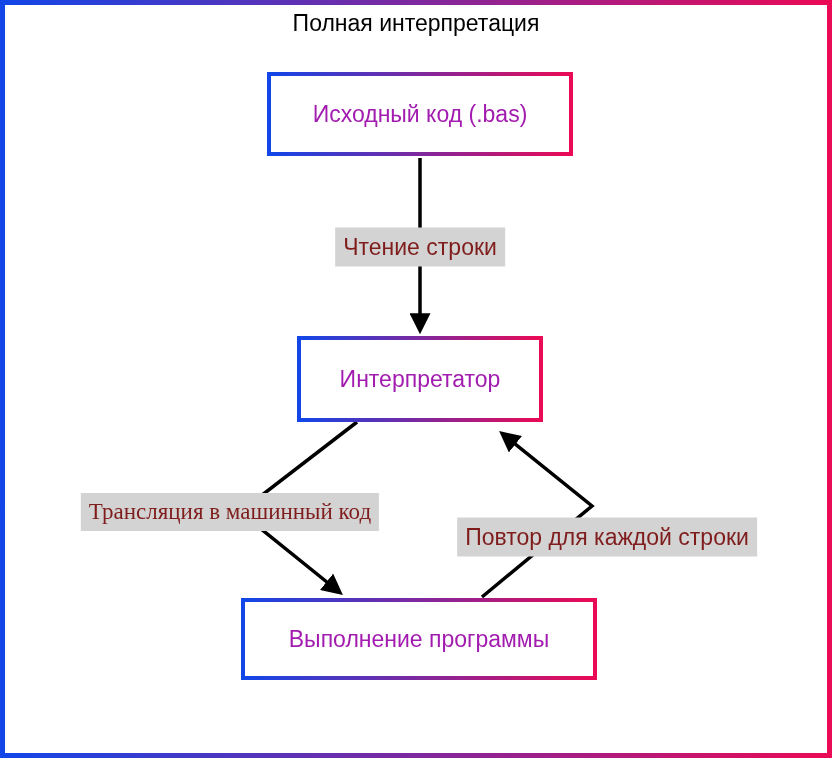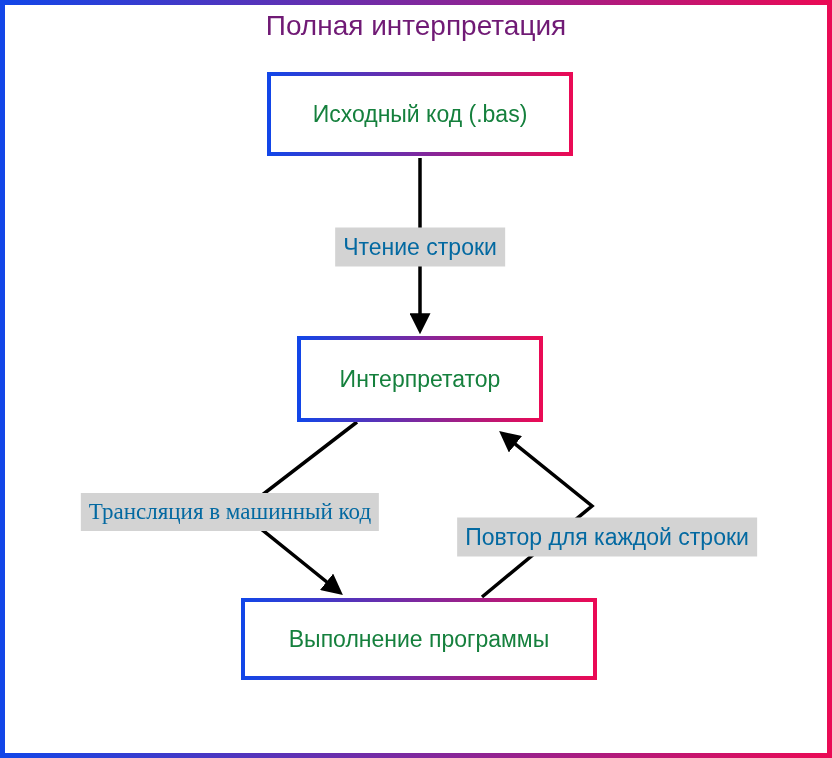--- a/index.html
+++ b/index.html
@@ -21,55 +21,55 @@
     border: 5px solid;
     border-image: linear-gradient(90deg, #1246e8 0%, #ea0a55 100%) 1;
     pointer-events: none;
   }
   .title {
     position: absolute;
     top: 10px;
     left: 0;
     width: 100%;
     text-align: center;
-    font-size: 28px;
-    color: #701a75;
+    font-size: 23px;
+    color: #000000;
     white-space: nowrap;
   }
   .edges {
     position: absolute;
     top: 0;
     left: 0;
     z-index: 1;
   }
   .node {
     position: absolute;
     z-index: 2;
     box-sizing: border-box;
     border: 4px solid;
     border-image: linear-gradient(90deg, #1246e8 0%, #ea0a55 100%) 1;
     background: #ffffff;
     display: flex;
     align-items: center;
     justify-content: center;
     font-size: 23px;
-    color: #15803d;
+    color: #a21caf;
     white-space: nowrap;
   }
   .node-source      { left: 267px; top: 72px;  width: 306px; height: 84px; }
   .node-interpreter { left: 297px; top: 336px; width: 246px; height: 86px; }
   .node-execution   { left: 241px; top: 598px; width: 356px; height: 82px; }
   .edge-label {
     position: absolute;
     z-index: 3;
     transform: translate(-50%, -50%);
     background: #d3d3d3;
     padding: 6px 8px;
     font-size: 23px;
-    color: #0369a1;
+    color: #7f1d1d;
     white-space: nowrap;
   }
   .edge-label-read   { left: 420px; top: 247px; }
   .edge-label-trans  { left: 230px; top: 512px; font-family: Liberation Serif, serif; }
   .edge-label-repeat { left: 607px; top: 511px; margin-top: 26px; }
 </style>
 </head>
 <body>
 
 <div class="canvas">

